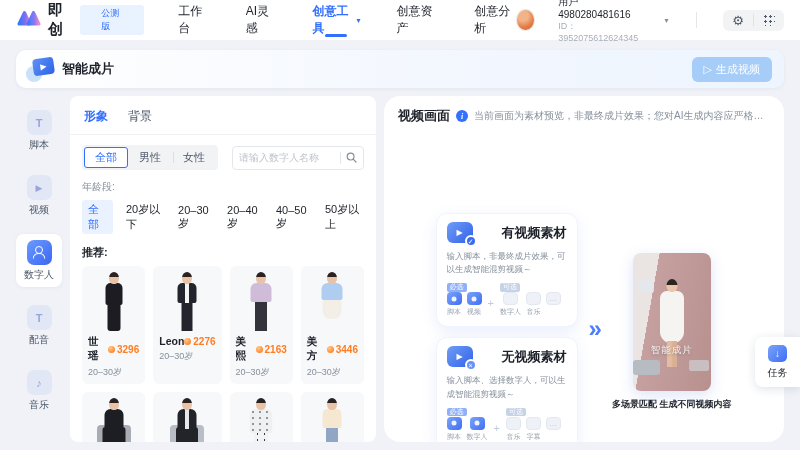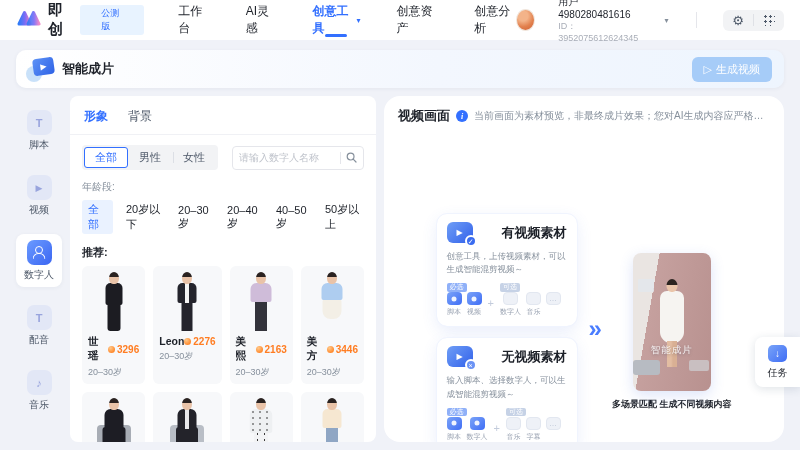--- a/index.html
+++ b/index.html
@@ -397,21 +397,21 @@
         <div class="flow-col">
 
           <div class="flow-card">
             <div class="fc-head">
               <span class="folder">
                 <span>▶</span>
                 <span class="badge-circle badge-check">✓</span>
               </span>
               <span class="fc-title">有视频素材</span>
             </div>
-            <div class="fc-desc">创意工具，上传视频素材，可以生成智能混剪视频～</div>
+            <div class="fc-desc">输入脚本，非最终成片效果，可以生成智能混剪视频～</div>
             <div class="mini-row">
               <span class="mini-group">
                 <span class="mini-badge req">必选</span>
                 <span class="mini-item">
                     <span class="mini-box blue"></span>
                     <span class="mini-label">脚本</span>
                   </span>
                 <span class="mini-item">
                     <span class="mini-box blue"></span>
                     <span class="mini-label">视频</span>

